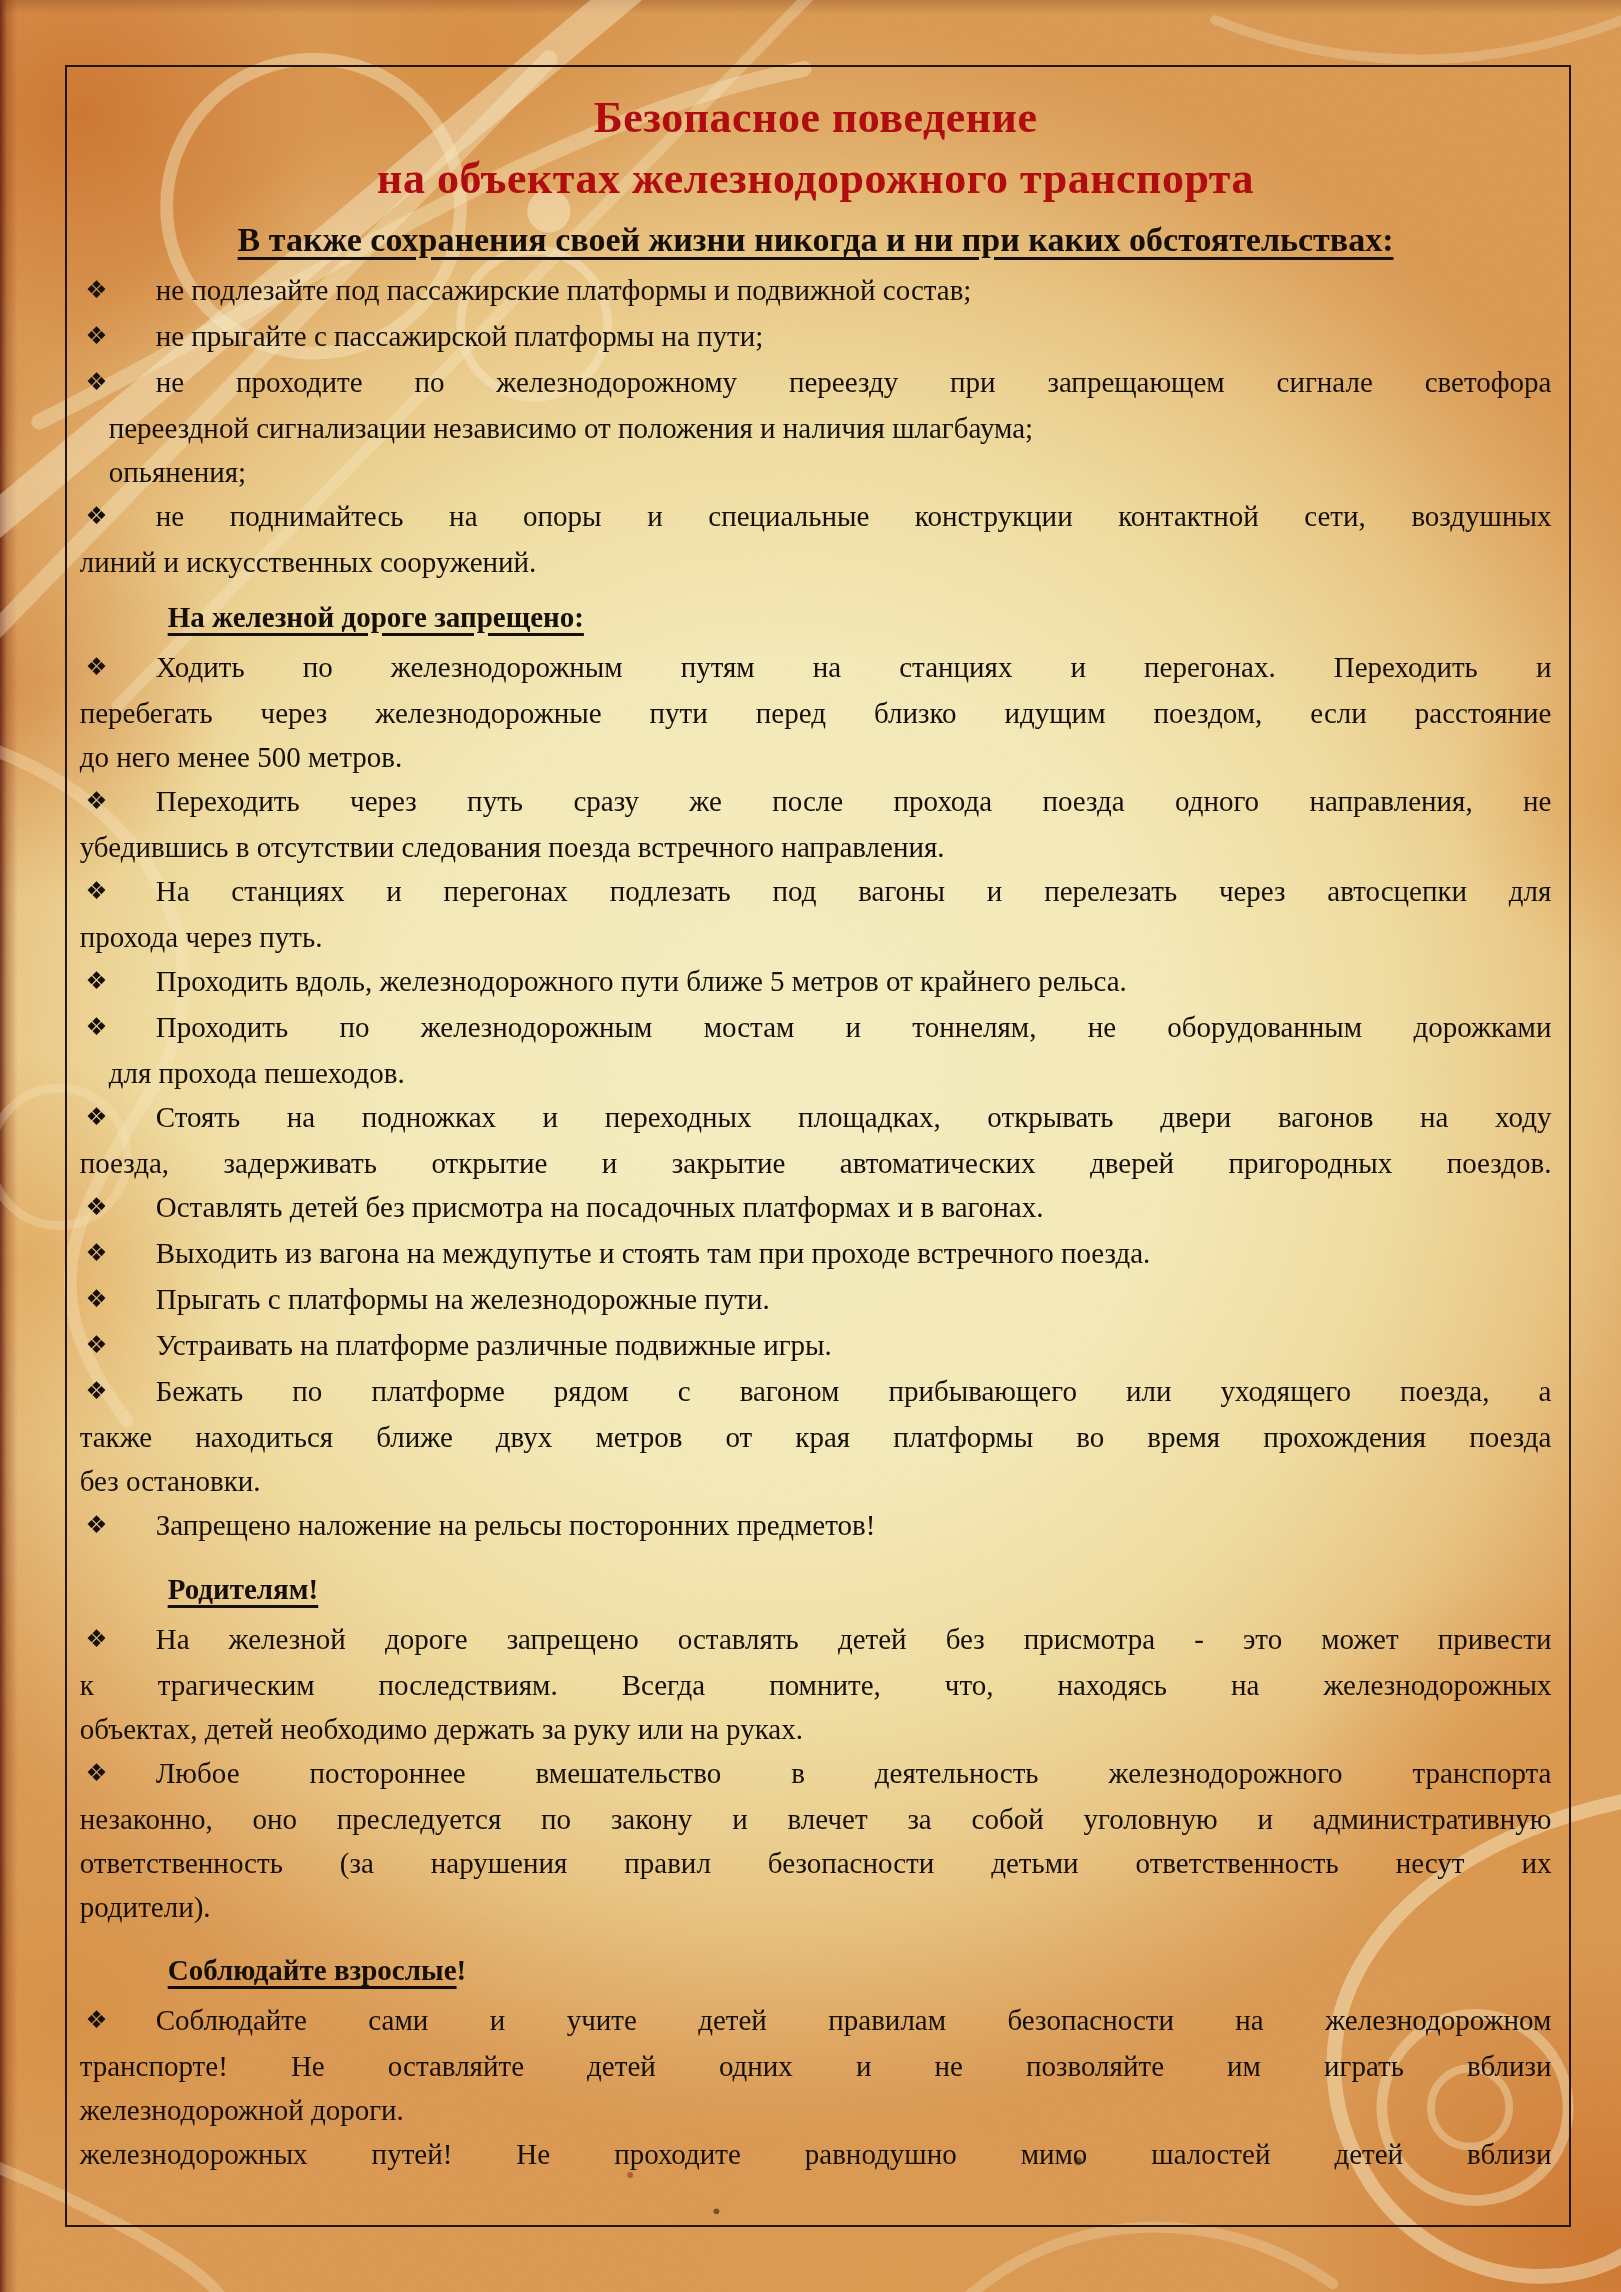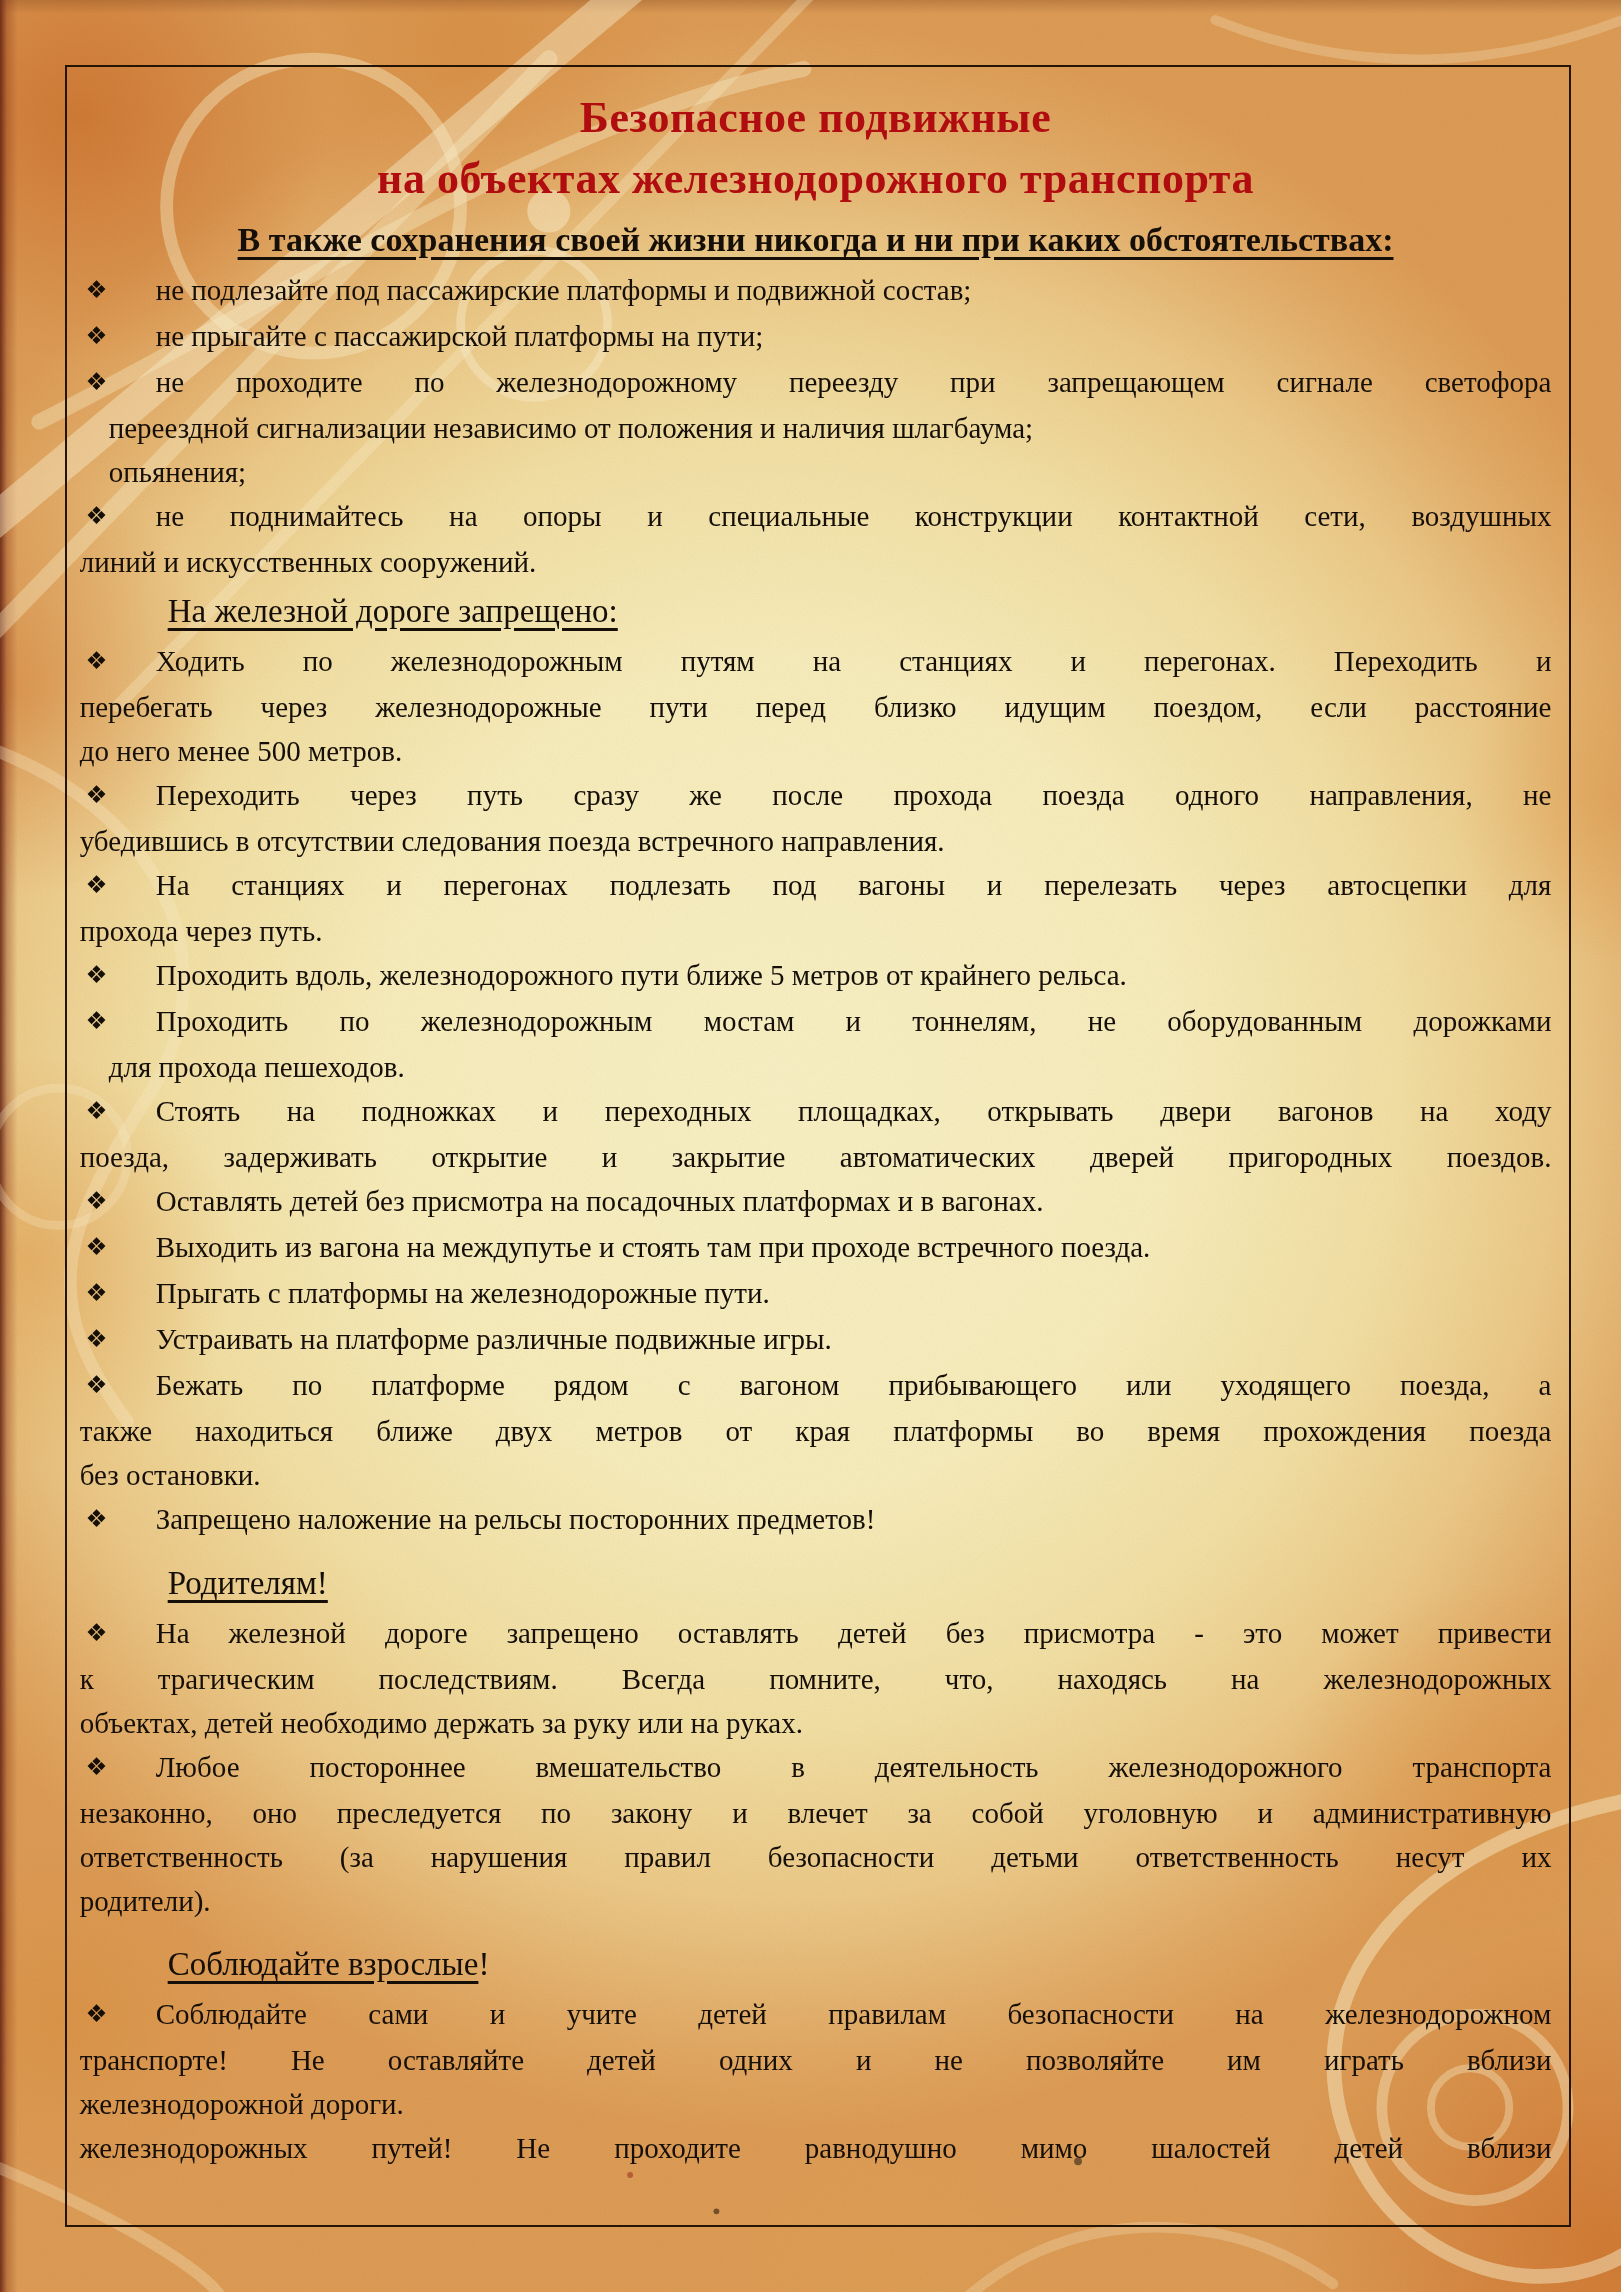--- a/index.html
+++ b/index.html
@@ -32,21 +32,21 @@
   .textcol{position:relative;z-index:3;padding:9.8px 17.6px 0 12.7px;color:#160f08;
            font-size:29px;line-height:44px;}
 
   .title{margin:9.8px 0 2px;text-align:center;color:#b30d10;
          font-size:44px;line-height:61px;font-weight:bold;letter-spacing:0.5px;}
   .title .tl{display:block;}
 
   .introhead{margin:0;text-align:center;font-weight:bold;font-size:34px;line-height:57px;}
   .u{text-decoration:underline;text-decoration-thickness:2.9px;text-underline-offset:5.9px;}
 
-  .subhead{margin:2px 0 2px;font-weight:normal;font-size:33px;line-height:51px;padding-left:88px;}
+  .subhead{margin:8px 0 2px;font-weight:bold;font-size:29px;line-height:51px;padding-left:88px;}
   .subhead.gap{margin-top:15.7px;}
 
   .list{margin:0;}
   .item{margin:0;text-align:justify;}
   .item.hang{padding-left:29px;}
   .item.hang .ln.first{margin-left:-29px;}
   .ln{display:block;text-align:justify;text-align-last:left;}
   .ln.jl{text-align-last:justify;}
   .tab{display:inline-block;width:76px;padding-left:5.9px;box-sizing:border-box;}
   .bullet{font-family:"DejaVu Sans",sans-serif;font-size:24.5px;color:#12090312;color:#160f08;position:relative;top:-2px;}
@@ -77,21 +77,21 @@
     <circle cx="560" cy="215" r="22" fill="#fbeec9" opacity="0.5"></circle>
     <circle cx="1100" cy="2205" r="4" fill="#5a4326" opacity="0.8"></circle>
     <circle cx="731" cy="2256" r="3" fill="#4a3018" opacity="0.7"></circle>
     <circle cx="643" cy="2219" r="3" fill="#a03328" opacity="0.6"></circle>
   </svg>
 
   <div class="frame">
     <div class="textcol">
 
       <h1 class="title">
-        <span class="tl">Безопасное подвижные</span>
+        <span class="tl">Безопасное поведение</span>
         <span class="tl">на объектах железнодорожного транспорта</span>
       </h1>
 
       <p class="introhead"><span class="u">В также сохранения своей жизни никогда и ни при каких обстоятельствах:</span></p>
 
       <div class="list">
           <p class="item flush">
             <span class="ln first"><span class="tab"><span class="bullet">❖</span></span>не подлезайте под пассажирские платформы и подвижной состав;</span>
           </p>
           <p class="item flush">

